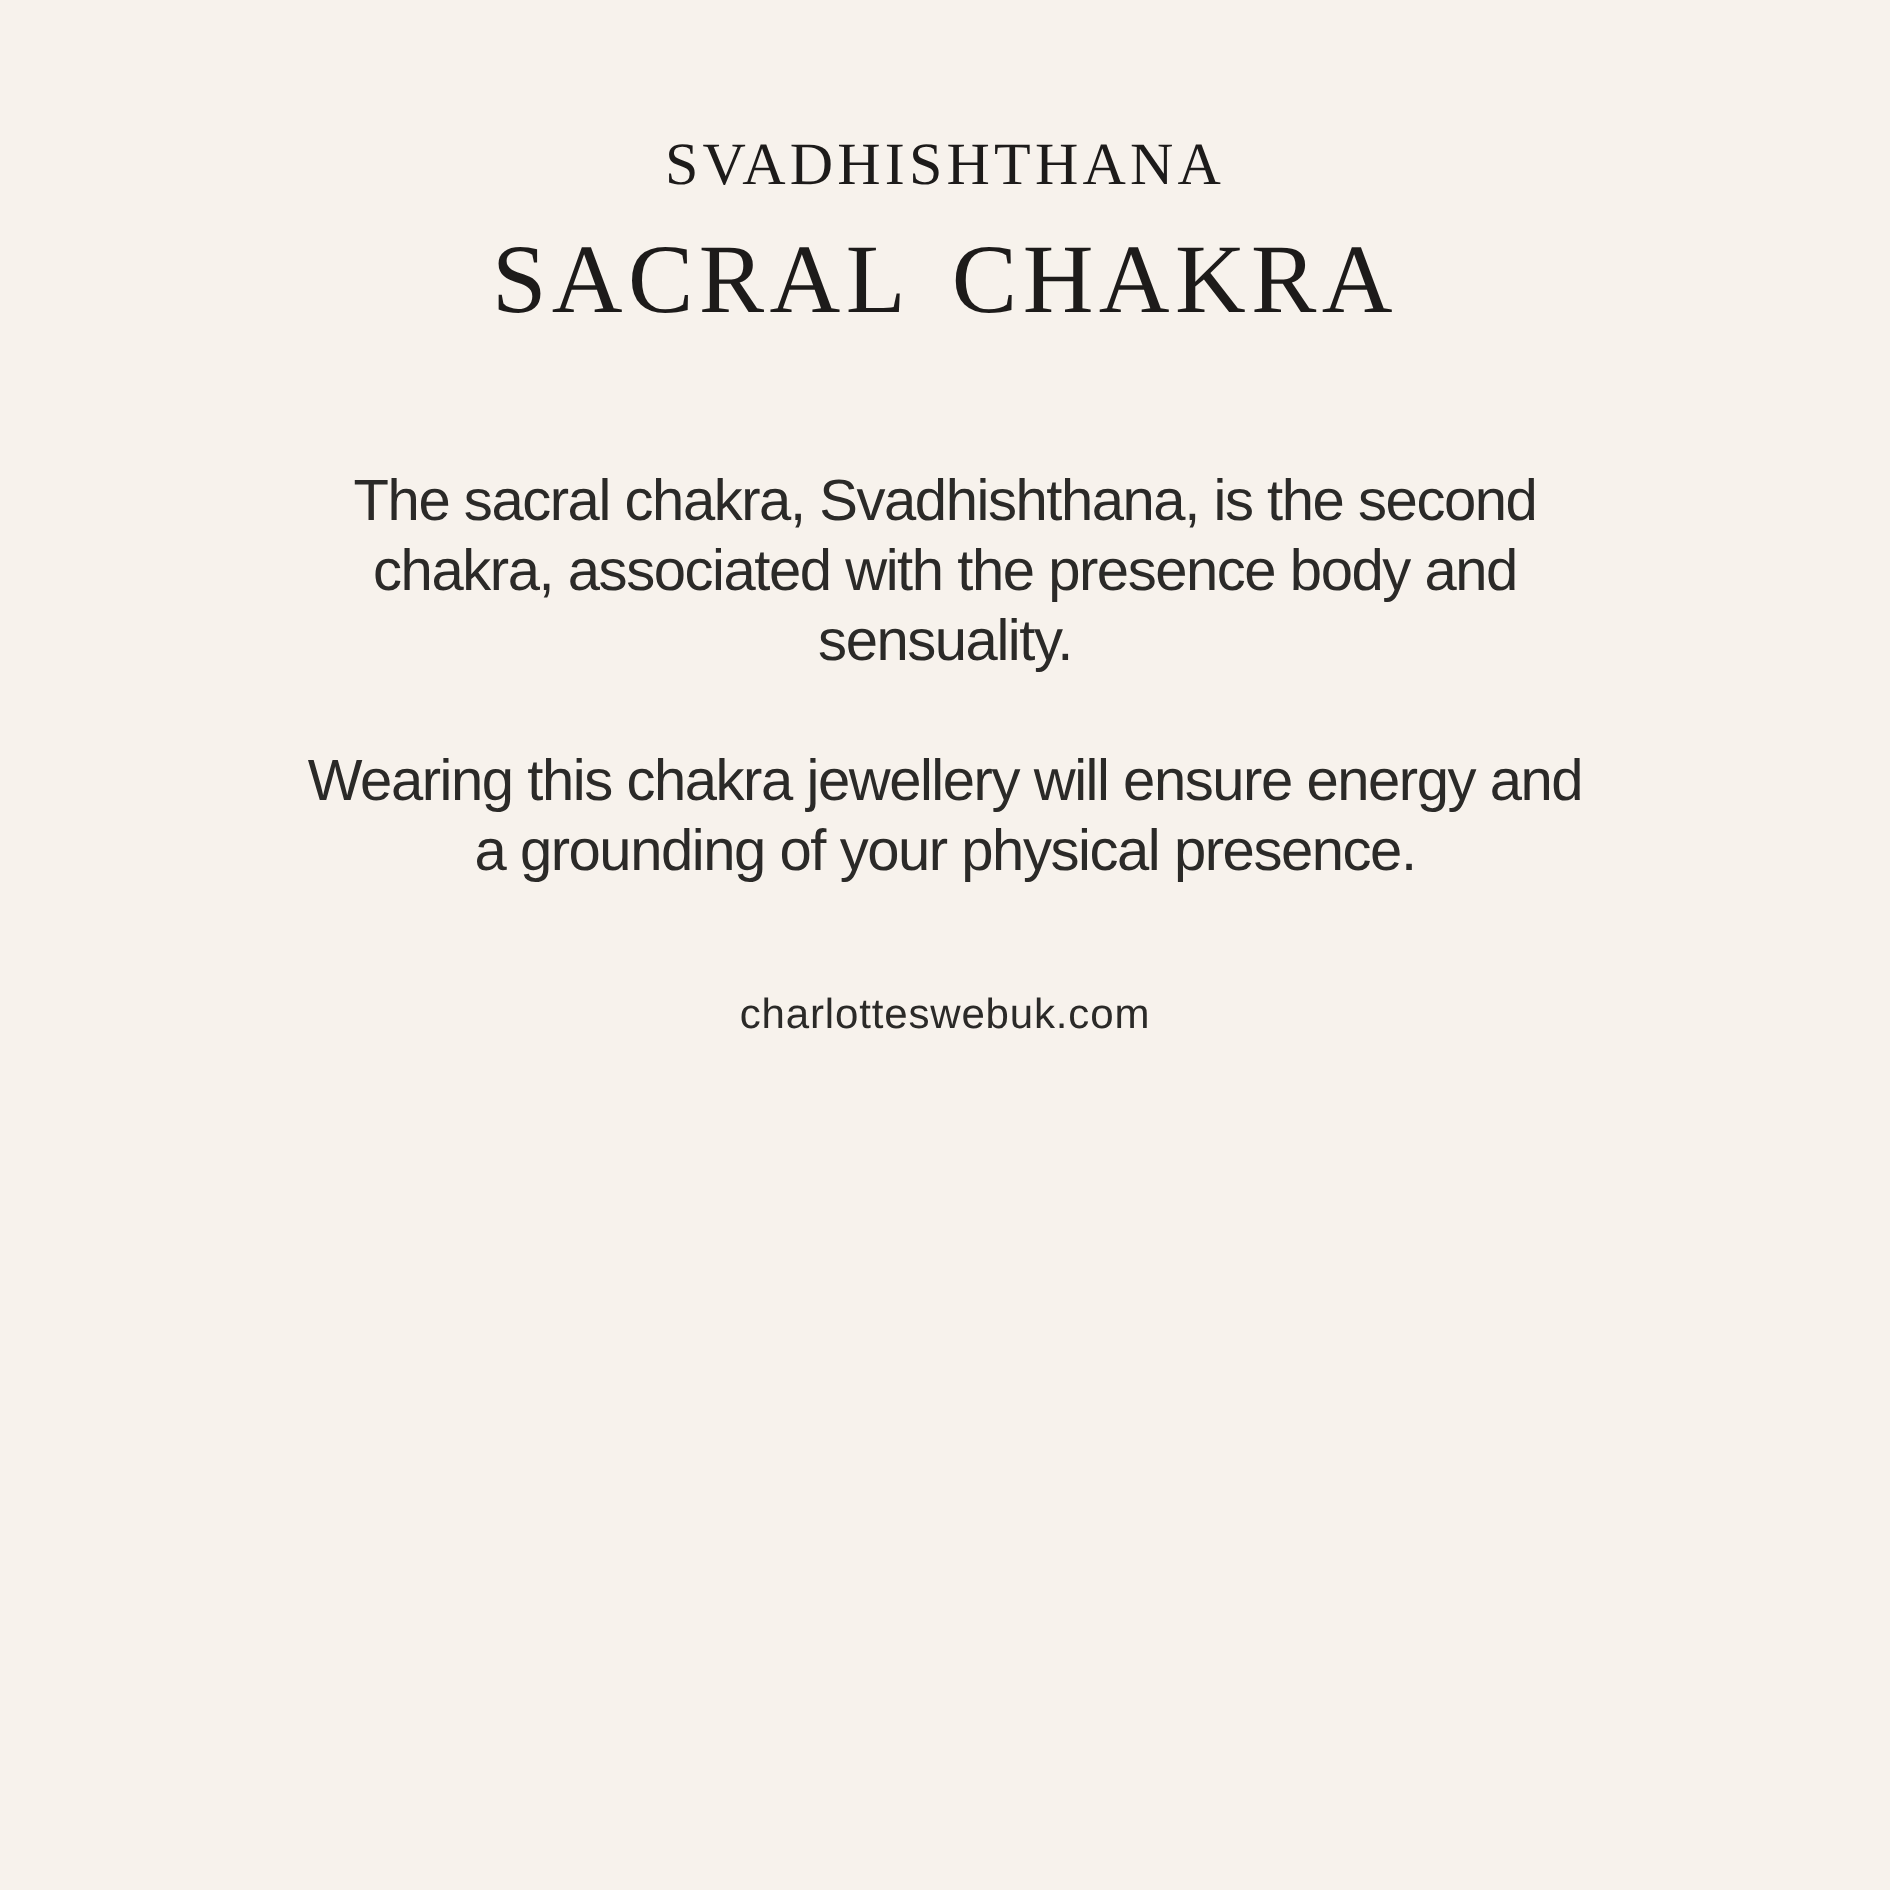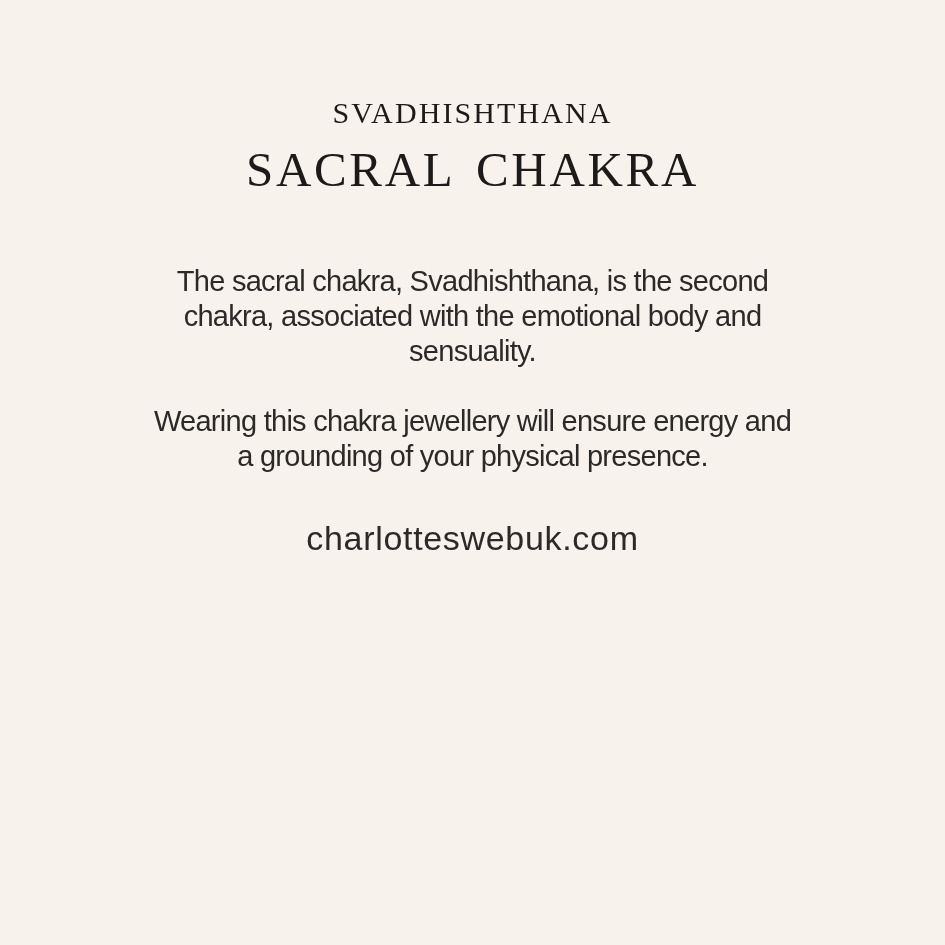--- a/index.html
+++ b/index.html
@@ -11,21 +11,21 @@
     width: 945px;
     height: 945px;
     background: var(--bg, #f7f2ec);
     overflow: hidden;
     font-family: "Liberation Sans", sans-serif;
   }
   .card {
     box-sizing: border-box;
     width: 100%;
     height: 100%;
-    padding-top: 94px;
+    padding-top: 64px;
     text-align: center;
   }
   .subtitle {
     font-family: "Liberation Serif", serif;
     font-weight: 400;
     font-size: 30px;
     line-height: 38px;
     letter-spacing: 0.07em;
     color: var(--heading, #1d1b1a);
     margin: 0;
@@ -64,41 +64,41 @@
     color: var(--body, #2b2a28);
     white-space: pre-line;
     margin: 0 0 35px 0;
   }
   .body-text p:last-child {
     margin-bottom: 4px;
   }
   .footer {
     font-family: "Liberation Sans", sans-serif;
     font-weight: 400;
-    font-size: 34px;
+    font-size: 21px;
     line-height: 36px;
     letter-spacing: 0.02em;
     color: var(--body, #2b2a28);
     margin: 46px 0 0 0;
   }
 </style>
 </head>
 <body>
 
 <div class="canvas" style="--bg: #f7f2ec; --heading: #1d1b1a; --body: #2b2a28;">
   <div class="card">
 
     <h2 class="subtitle">SVADHISHTHANA</h2>
 
     <h1 class="title">SACRAL CHAKRA</h1>
 
 
     <div class="body-text">
       <p>The sacral chakra, Svadhishthana, is the second
-chakra, associated with the emotional body and
+chakra, associated with the presence body and
 sensuality.</p>
       <p>Wearing this chakra jewellery will ensure energy and
 a grounding of your physical presence.</p>
     </div>
 
     <div class="footer">charlotteswebuk.com</div>
 
   </div>
 </div>
 

